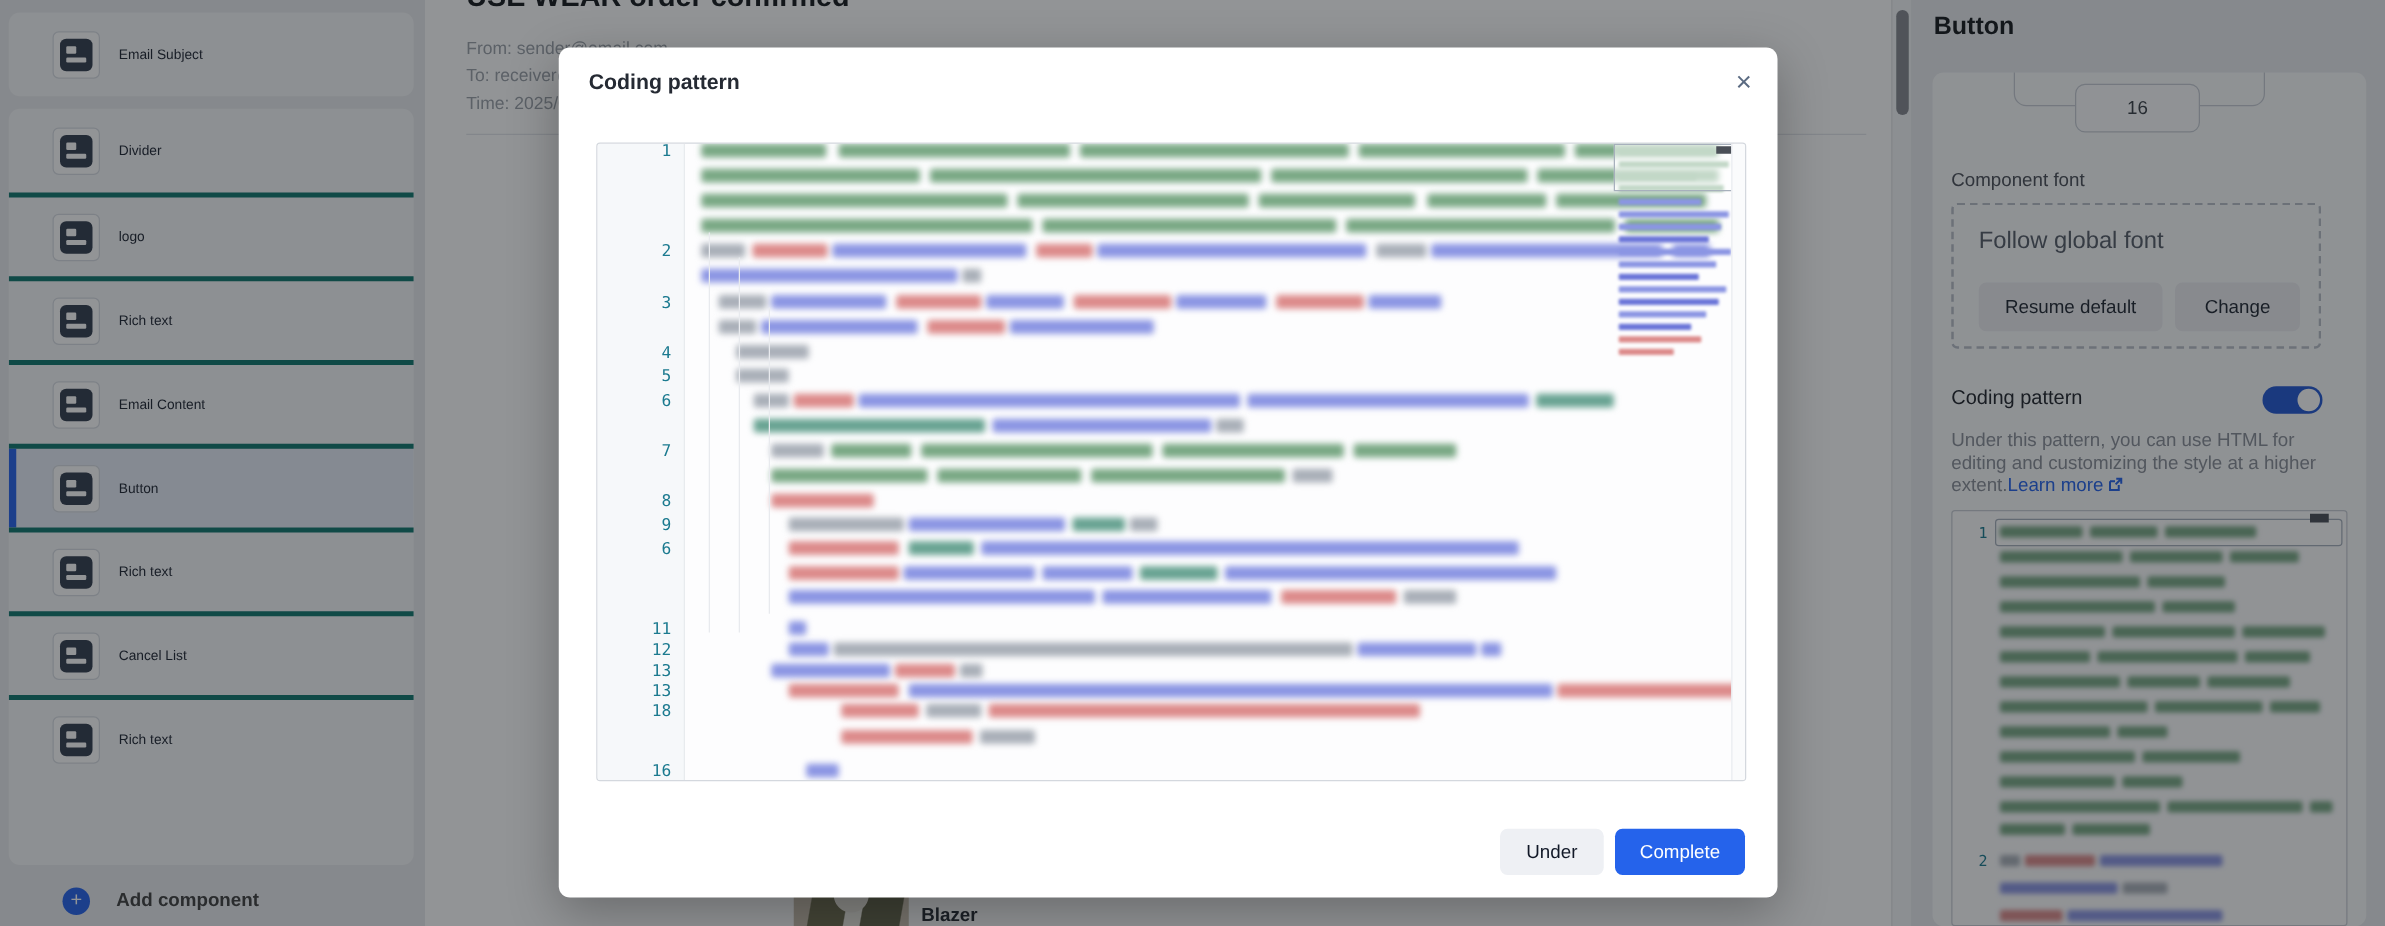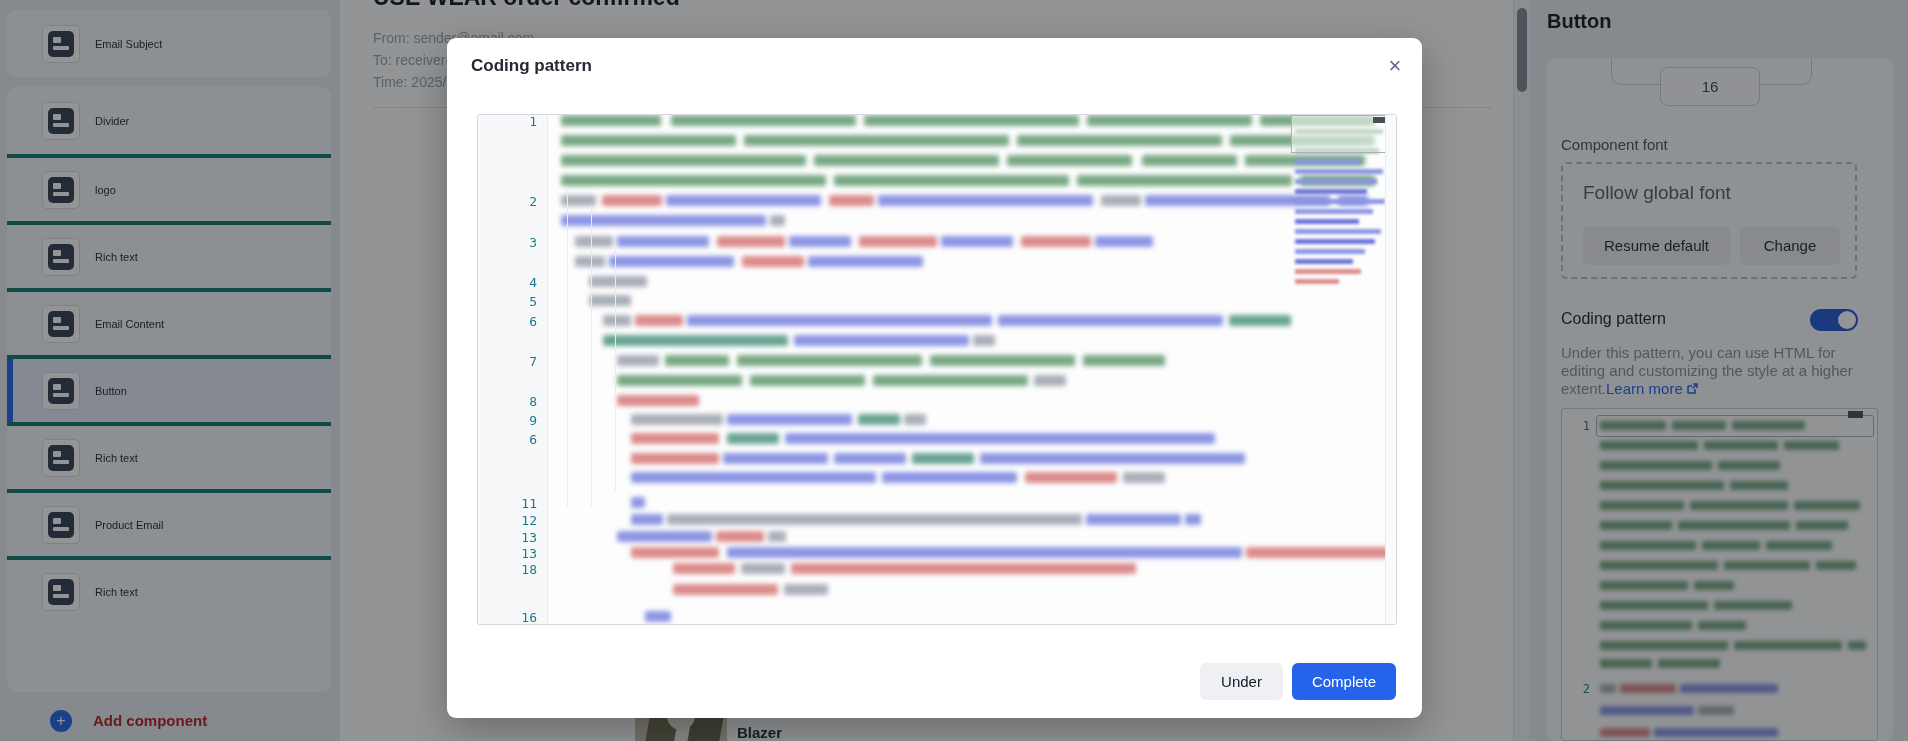--- a/index.html
+++ b/index.html
@@ -18,21 +18,21 @@
   .side-row.selected::before { content:""; position:absolute; left:0; top:0; bottom:0; width:6px; background:#2563eb; }
   .icon-box { width:38px; height:38px; background:#ffffff; border:1px solid #d9dde3; border-radius:5px;
               display:flex; align-items:center; justify-content:center; flex:0 0 auto; }
   .comp-icon { position:relative; width:26px; height:26px; background:#333d4e; border-radius:5px; }
   .comp-icon::before { content:""; position:absolute; left:5px; top:6px; width:8px; height:6px; background:#fff; border-radius:1px; }
   .comp-icon::after  { content:""; position:absolute; left:5px; top:15px; width:16px; height:4px; background:#fff; border-radius:1px; }
   .side-label { margin-left:15px; font-size:11px; color:#1c2330; }
   .add-row { position:absolute; left:7px; top:700px; width:324px; height:41px; display:flex; align-items:center; padding-left:43px; }
   .plus-circle { width:22px; height:22px; border-radius:50%; background:#2563eb; color:#fff; display:flex;
                  align-items:center; justify-content:center; font-size:16px; line-height:1; }
-  .add-label { margin-left:21px; font-size:15px; font-weight:600; color:#b91c1c; }
+  .add-label { margin-left:21px; font-size:15px; font-weight:600; color:#404040; }
 
   
   .main { position:absolute; left:340px; top:0; width:1173px; height:741px; background:#ffffff; }
   .mail-title { position:absolute; left:33px; top:-16px; font-size:23px; font-weight:700; color:#15181d; white-space:nowrap; }
   .meta { position:absolute; left:33px; font-size:14px; color:#9ba1a9; white-space:nowrap; }
   .meta.m1{ top:30px; } .meta.m2{ top:52px; } .meta.m3{ top:74px; }
   .mail-divider { position:absolute; left:33px; right:20px; top:107px; height:1px; background:#e4e6ea; }
   .product-img { position:absolute; left:295px; top:716px; width:92px; height:60px;
      background:
        radial-gradient(circle at 50% 0%, #e8e4da 0 18%, transparent 19%),
@@ -148,21 +148,21 @@
         <div class="side-row">
           <div class="icon-box">
             <div class="comp-icon"></div>
           </div>
           <div class="side-label">Rich text</div>
         </div>
         <div class="side-row">
           <div class="icon-box">
             <div class="comp-icon"></div>
           </div>
-          <div class="side-label">Product Email</div>
+          <div class="side-label">Cancel List</div>
         </div>
         <div class="side-row">
           <div class="icon-box">
             <div class="comp-icon"></div>
           </div>
           <div class="side-label">Rich text</div>
         </div>
       </div>
     <div class="add-row">
       <div class="plus-circle">+</div>

